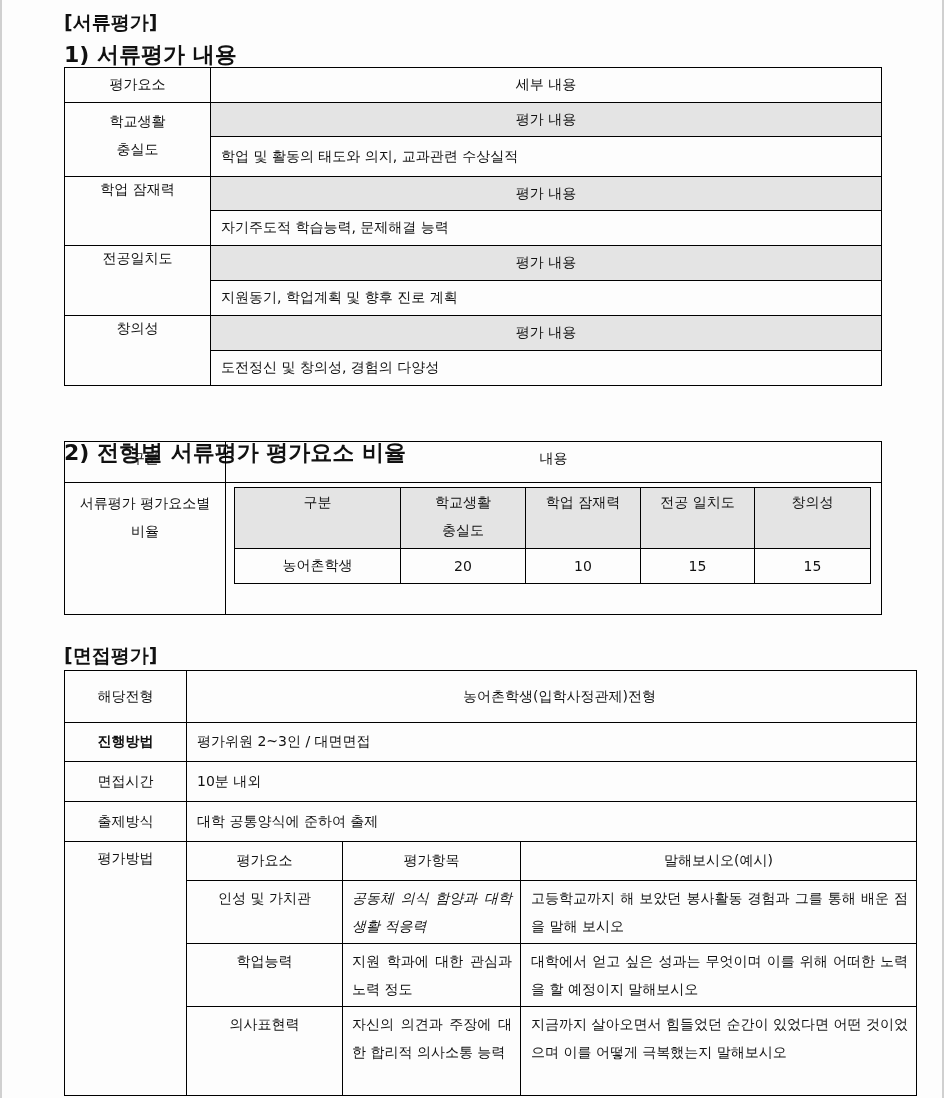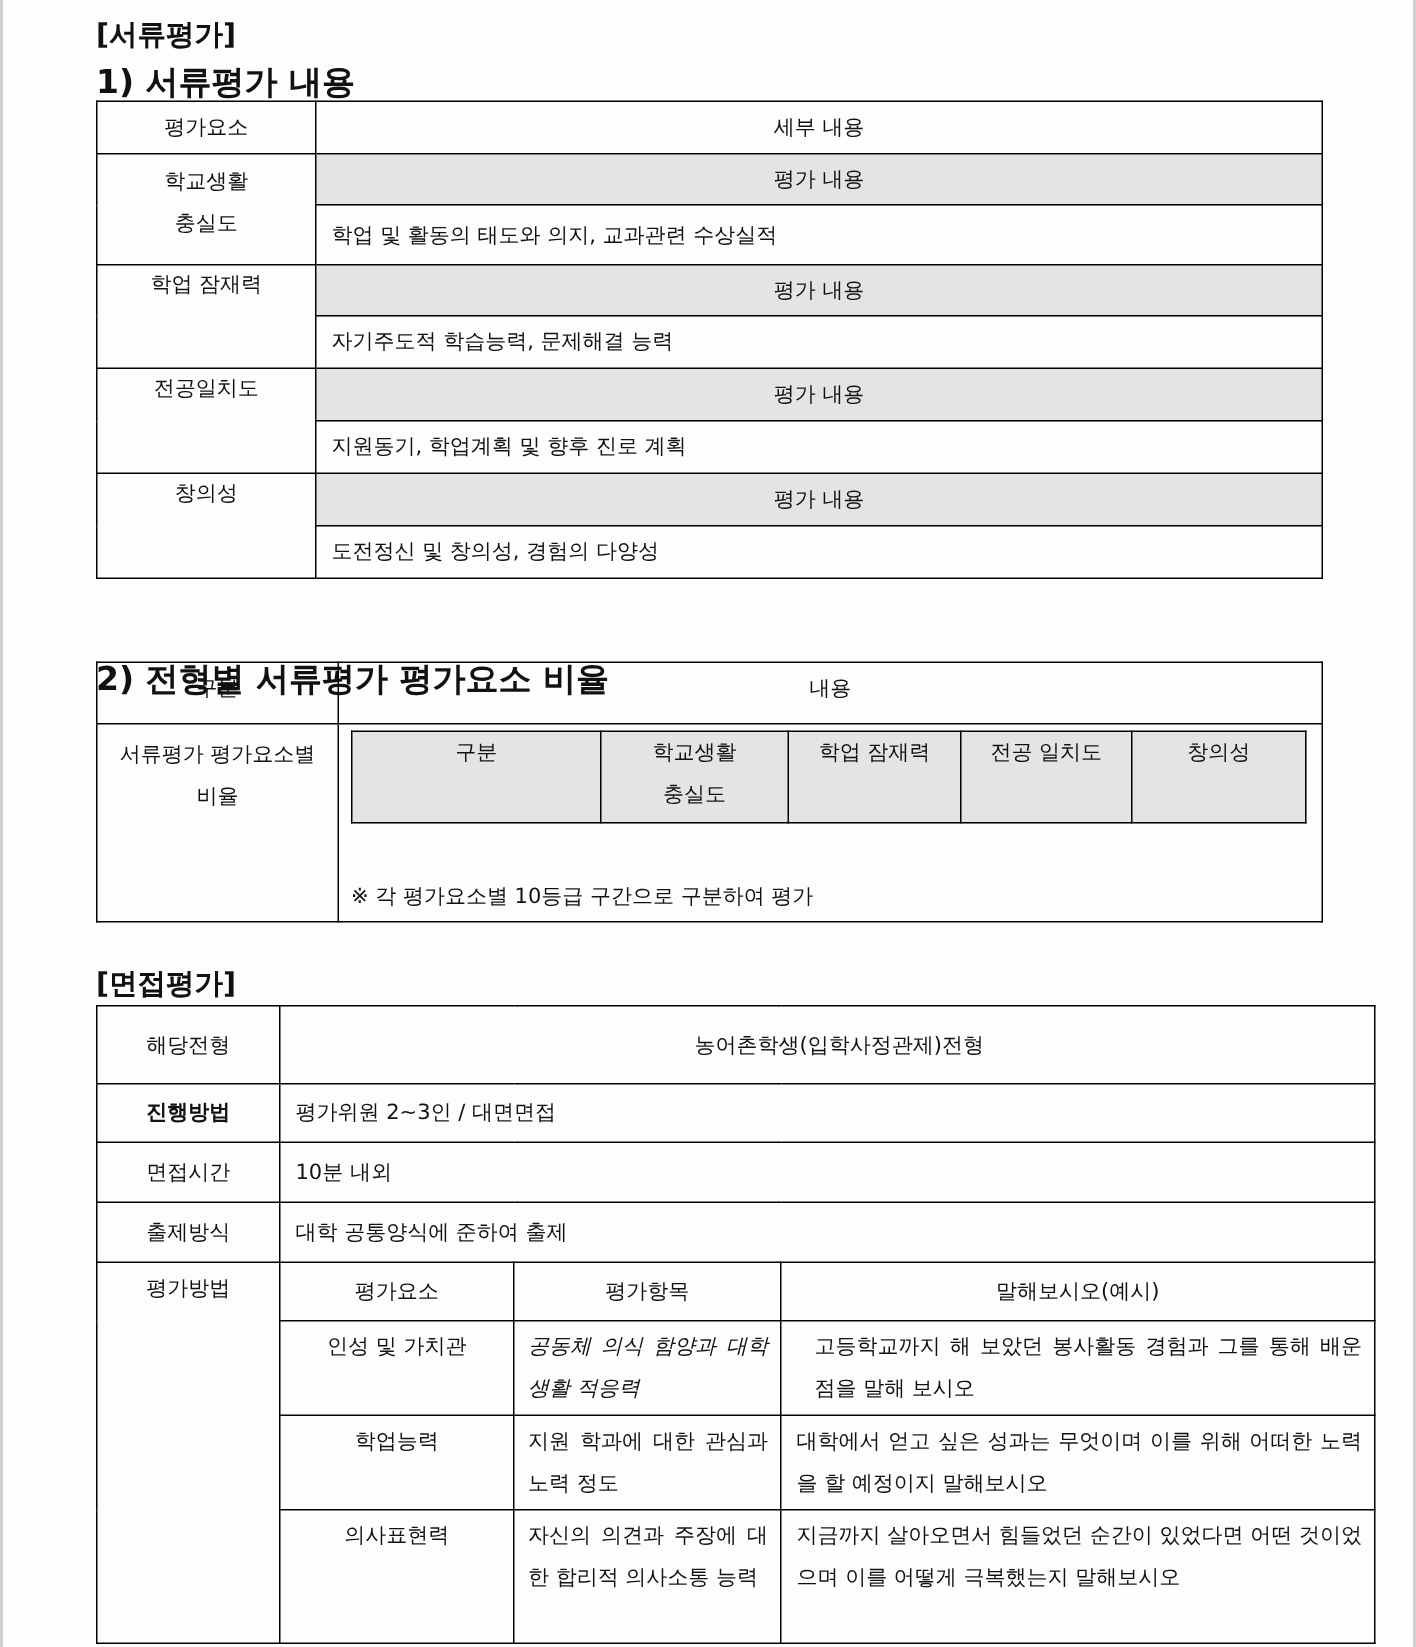--- a/index.html
+++ b/index.html
@@ -123,23 +123,29 @@
           <td class="c gray lh">
             <div>학업 잠재력</div>
           </td>
           <td class="c gray lh">
             <div>전공 일치도</div>
           </td>
           <td class="c gray lh">
             <div>창의성</div>
           </td>
         </tr>
+        <tr style="height:35px;">
+          <td class="c" style="vertical-align:middle;">농어촌학생</td>
+          <td class="c" style="vertical-align:middle;">20</td>
+          <td class="c" style="vertical-align:middle;">10</td>
+          <td class="c" style="vertical-align:middle;">15</td>
+          <td class="c" style="vertical-align:middle;">15</td>
+        </tr>
       </tbody>
           </table>
-      <div style="position:absolute; left:8px; top:106px; font-size:14px;">※ 각 평가요소별 10등급 구간으로 구분하여 평가</div>
     </td>
   </tr>
 </tbody>
   </table>
 
 <div class="h1" style="top:643px;">[면접평가]</div>
 
 <table style="left:64px; top:670px; width:852px;">
   <colgroup>
     <col style="width:122px">
@@ -166,21 +172,21 @@
   </tr>
   <tr style="height:39px;">
     <td rowspan="4" class="c" style="padding-top:8px;">평가방법</td>
     <td class="c" style="vertical-align:middle;">평가요소</td>
     <td class="c" style="vertical-align:middle;">평가항목</td>
     <td class="c" style="vertical-align:middle;">말해보시오(예시)</td>
   </tr>
   <tr style="height:63px;">
     <td class="c lh" style="padding-top:3px;">인성 및 가치관</td>
     <td class="lh just" style="padding:3px 8px 0 9px;font-style:italic;">공동체 의식 함양과 대학생활 적응력</td>
-    <td class="lh just" style="padding:3px 8px 0 22px;">고등학교까지 해 보았던 봉사활동 경험과 그를 통해 배운 점을 말해 보시오</td>
+    <td class="lh just" style="padding:3px 8px 0 10px;">고등학교까지 해 보았던 봉사활동 경험과 그를 통해 배운 점을 말해 보시오</td>
   </tr>
   <tr style="height:63px;">
     <td class="c lh" style="padding-top:3px;">학업능력</td>
     <td class="lh just" style="padding:3px 8px 0 9px;">지원 학과에 대한 관심과 노력 정도</td>
     <td class="lh just" style="padding:3px 8px 0 10px;">대학에서 얻고 싶은 성과는 무엇이며 이를 위해 어떠한 노력을 할 예정이지 말해보시오</td>
   </tr>
   <tr style="height:89px;">
     <td class="c lh" style="padding-top:3px;">의사표현력</td>
     <td class="lh just" style="padding:3px 8px 0 9px;">자신의 의견과 주장에 대한 합리적 의사소통 능력</td>
     <td class="lh just" style="padding:3px 8px 0 10px;">지금까지 살아오면서 힘들었던 순간이 있었다면 어떤 것이었으며 이를 어떻게 극복했는지 말해보시오</td>

